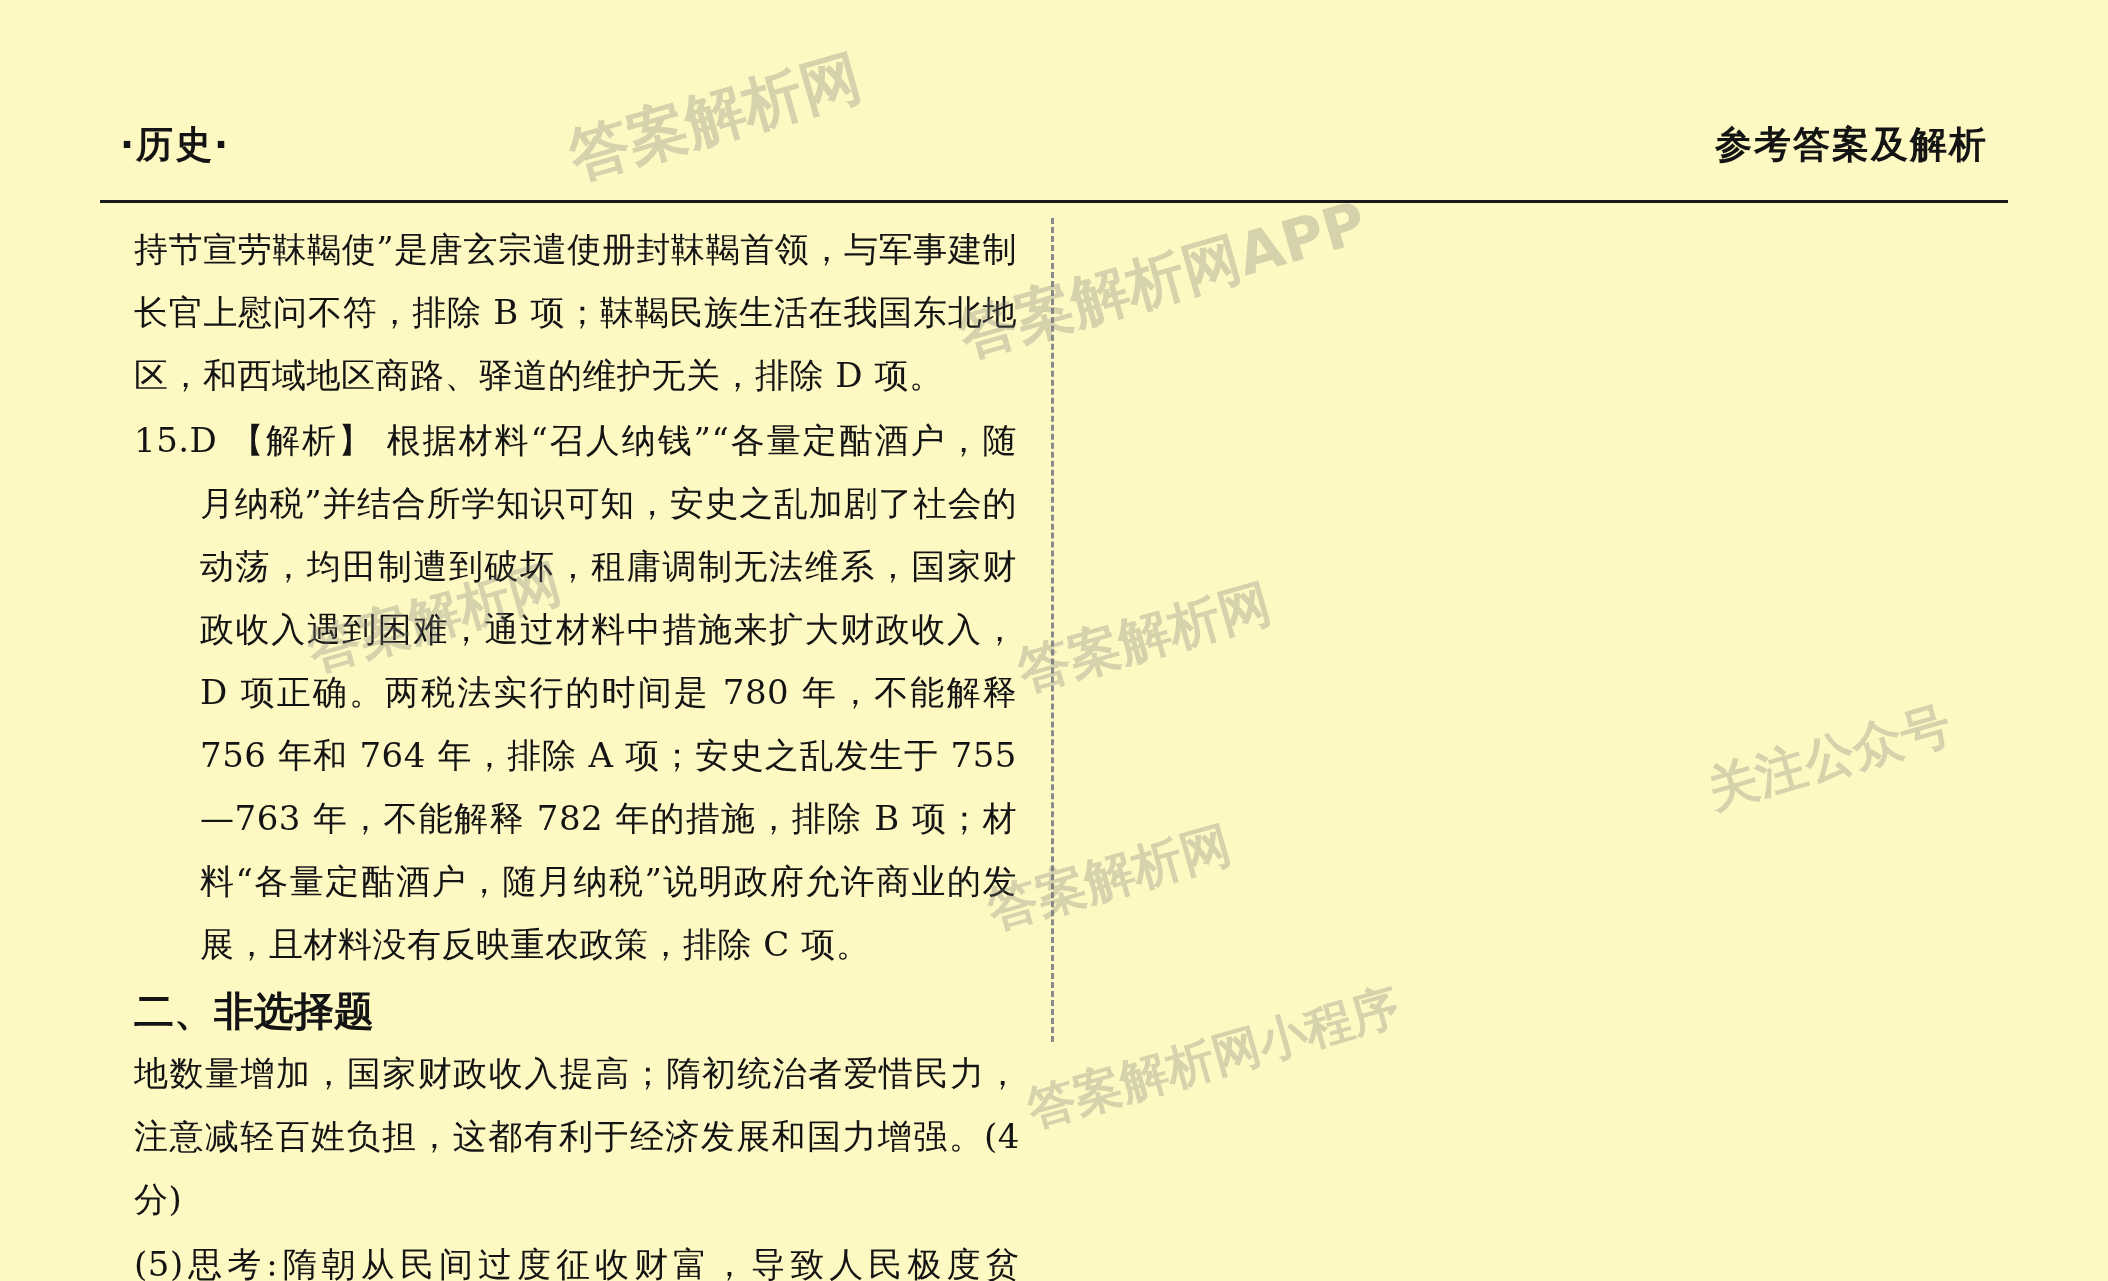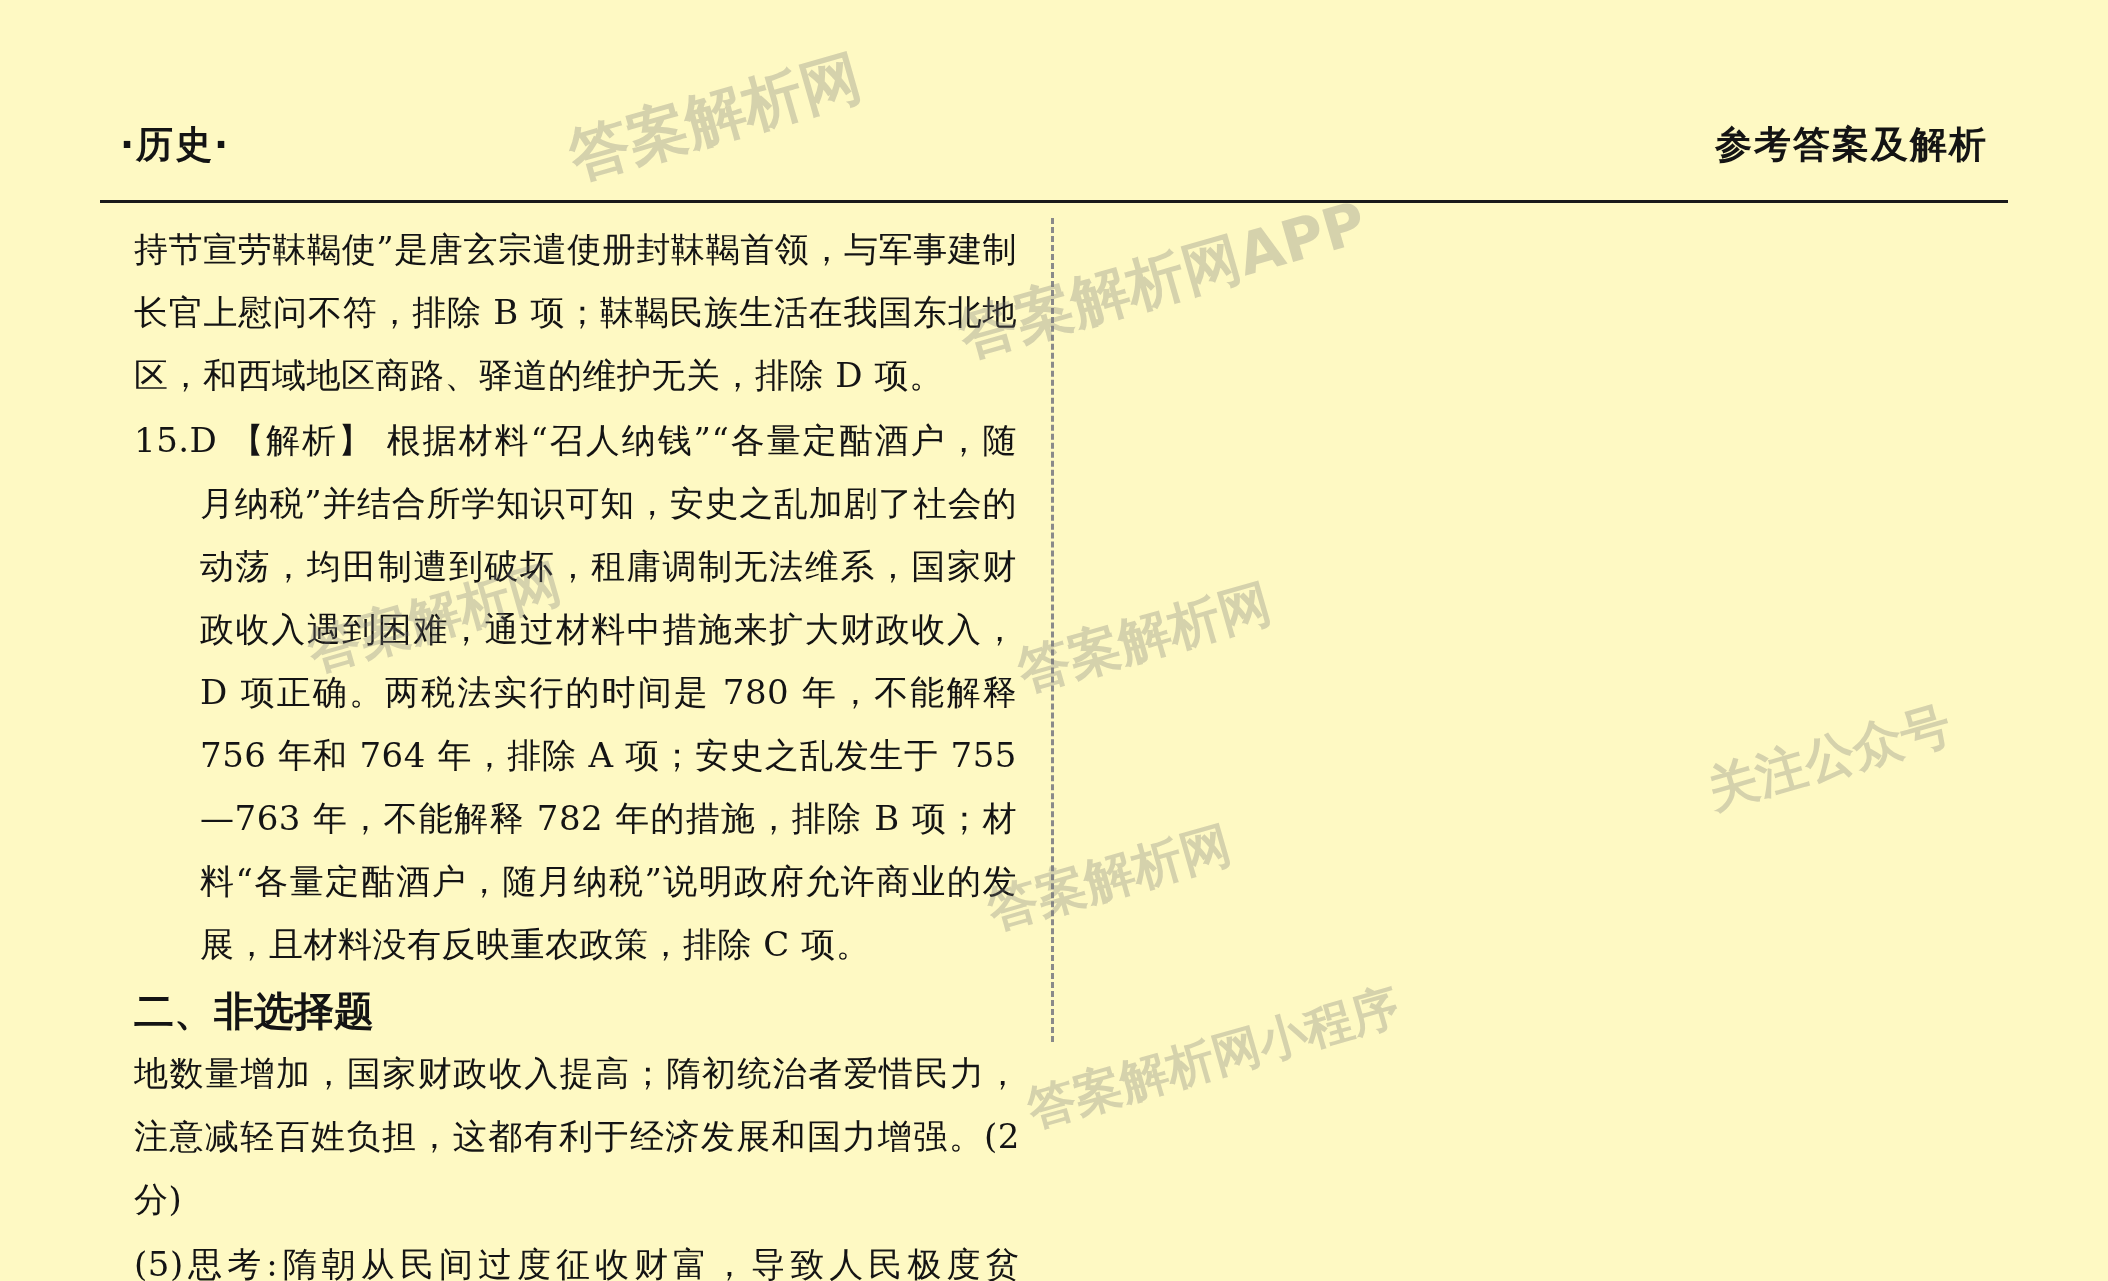--- a/index.html
+++ b/index.html
@@ -123,21 +123,21 @@
 
   <div class="columns">
 
     <div class="col left">
       <p class="para">持节宣劳靺鞨使”是唐玄宗遣使册封靺鞨首领，与军事建制长官上慰问不符，排除 B 项；靺鞨民族生活在我国东北地区，和西域地区商路、驿道的维护无关，排除 D 项。</p>
       <p class="para hang">15.D 【解析】 根据材料“召人纳钱”“各量定酤酒户，随月纳税”并结合所学知识可知，安史之乱加剧了社会的动荡，均田制遭到破坏，租庸调制无法维系，国家财政收入遇到困难，通过材料中措施来扩大财政收入，D 项正确。两税法实行的时间是 780 年，不能解释 756 年和 764 年，排除 A 项；安史之乱发生于 755—763 年，不能解释 782 年的措施，排除 B 项；材料“各量定酤酒户，随月纳税”说明政府允许商业的发展，且材料没有反映重农政策，排除 C 项。</p>
       <p class="section-title">二、非选择题</p>
     </div>
 
     <div class="col right">
-      <p class="para">地数量增加，国家财政收入提高；隋初统治者爱惜民力，注意减轻百姓负担，这都有利于经济发展和国力增强。(2 分)</p>
+      <p class="para">地数量增加，国家财政收入提高；隋初统治者爱惜民力，注意减轻百姓负担，这都有利于经济发展和国力增强。(4 分)</p>
       <p class="para">(5)思考:隋朝从民间过度征收财富，导致人民极度贫困，“国富民穷”现象突出；隋炀帝自恃国力强盛，挥霍无度、滥用民力，导致社会矛盾激化而灭亡。这说明人民是国家的根本，只有人民丰衣足食，生活富裕，国家的政权才能巩固。(13 分)</p>
       <p class="para indent">(2)作用:有利于维护国家统一和开疆扩土；有利于增强民族向心力与凝聚力；是中华文明能够绵延不断的重要原因；深刻影响了东亚国家的文化。(9 分，任答三点即可)</p>
     </div>
 
   </div>
 
   <div class="wm wm1">答案解析网</div>
   <div class="wm wm2">答案解析网APP</div>
   <div class="wm wm3">答案解析网</div>
   <div class="wm wm4">答案解析网</div>

